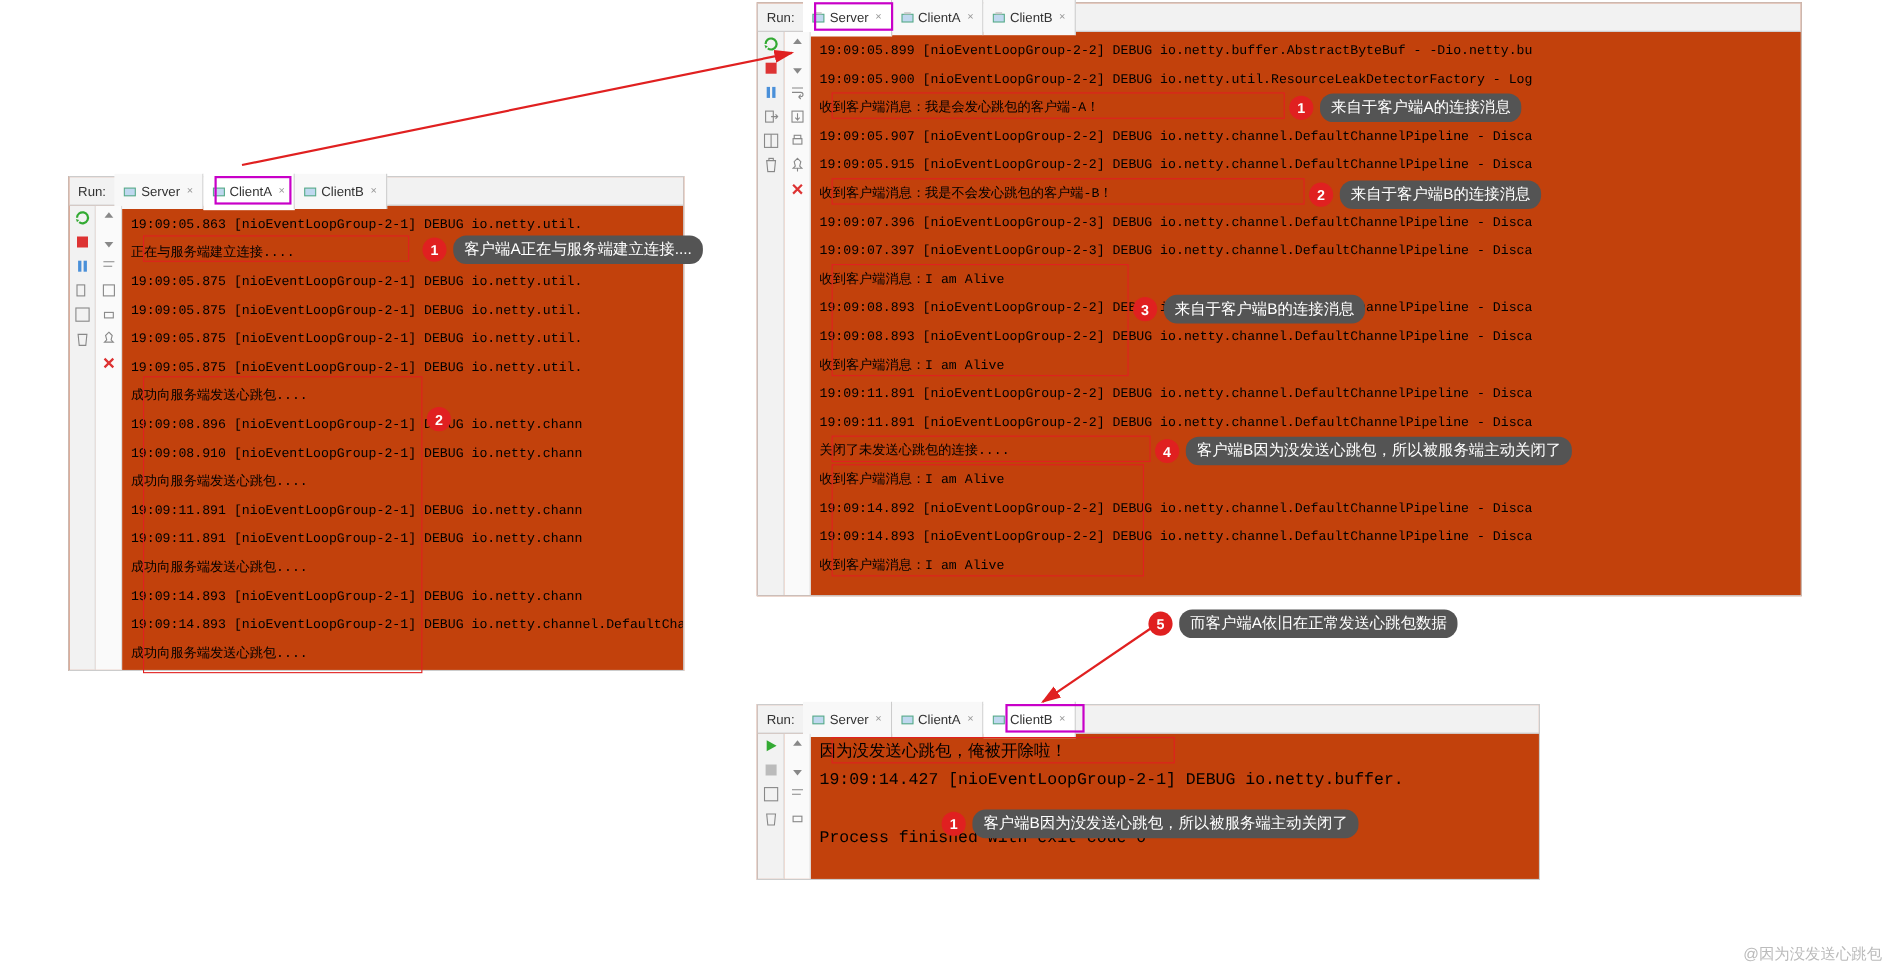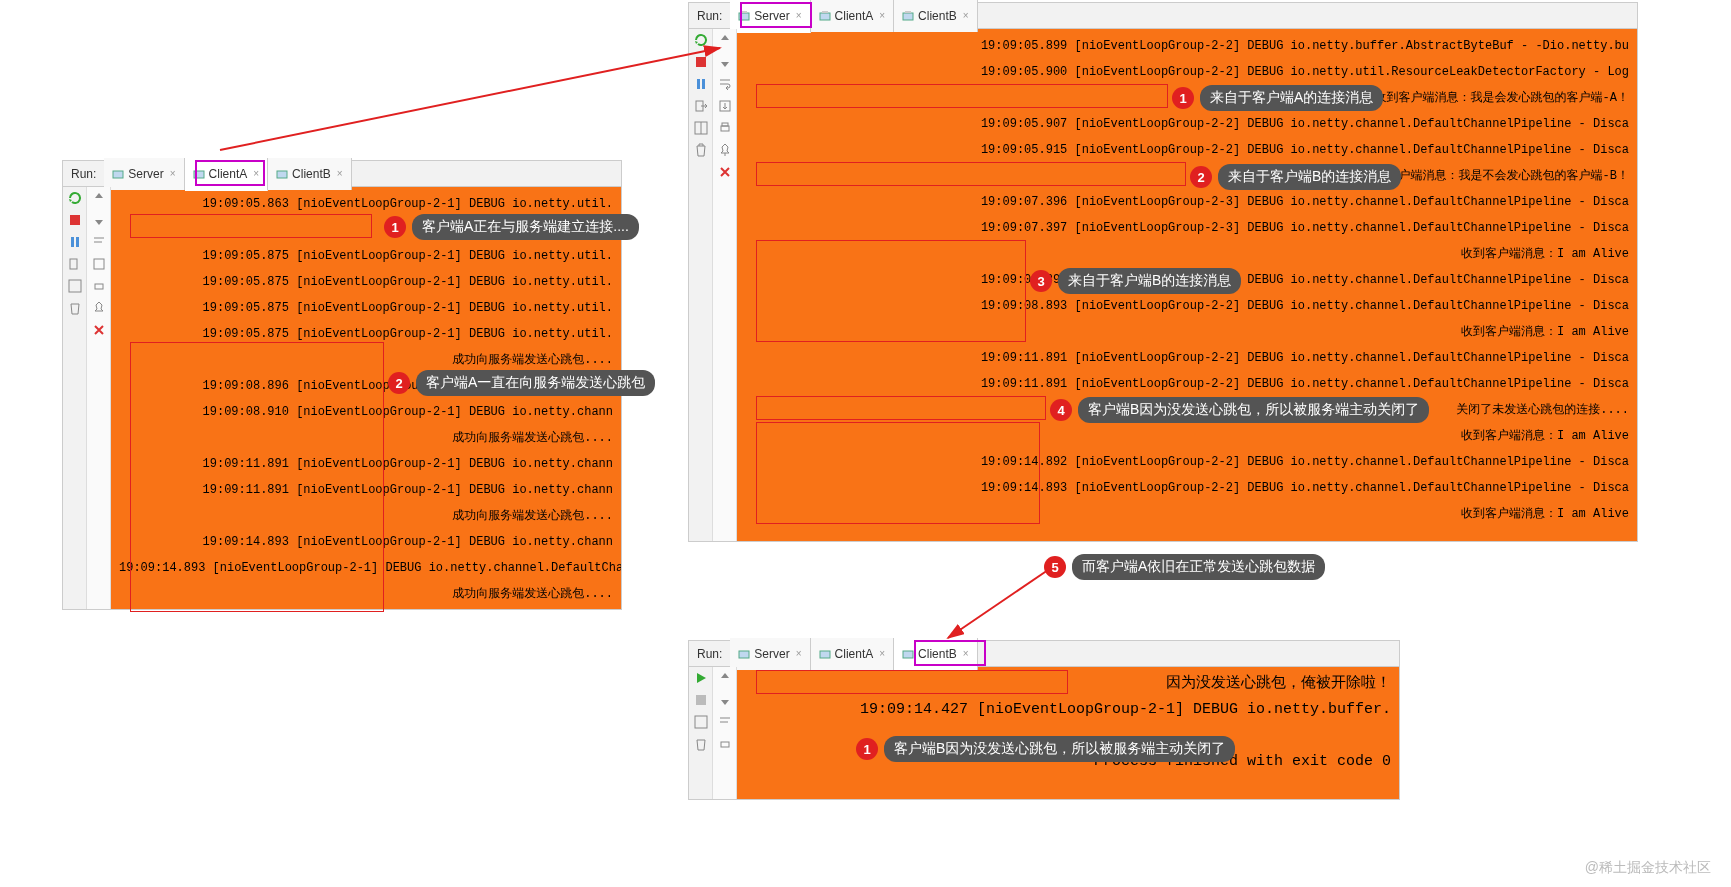--- a/index.html
+++ b/index.html
@@ -6,25 +6,24 @@
     body {
       font-family: sans-serif;
       background: #fff;
       width: 1731px;
       height: 887px;
       position: relative;
       overflow: hidden;
     }
     .ide-panel {
       position: absolute;
-      background: #f97316;
+      background: #c2410c;
       border: 1px solid #ccc;
       display: flex;
       flex-direction: column;
-      text-align: right;
     }
     .panel-header {
       display: flex;
       align-items: center;
       background: #f2f2f2;
       border-bottom: 1px solid #ccc;
       height: 26px;
       padding-left: 8px;
       font-size: 12px;
       color: #333;
@@ -388,21 +387,20 @@
 <div class="red-box" style="left:756px; top:422px; width:284px; height:102px;"></div>
 
 <div class="red-box" style="left:756px; top:670px; width:312px; height:24px;"></div>
 
 <div class="callout" style="left:384px; top:214px;">
   <div class="callout-num">1</div>
   <div class="callout-text">客户端A正在与服务端建立连接....</div>
 </div>
 <div class="callout" style="left:388px; top:370px;">
   <div class="callout-num">2</div>
-  <div class="callout-text">客户端A一直在向服务端发送心跳包</div>
 </div>
 
 <div class="callout" style="left:1172px; top:85px;">
   <div class="callout-num">1</div>
   <div class="callout-text">来自于客户端A的连接消息</div>
 </div>
 <div class="callout" style="left:1190px; top:164px;">
   <div class="callout-num">2</div>
   <div class="callout-text">来自于客户端B的连接消息</div>
 </div>
@@ -434,13 +432,13 @@
 </svg>
 <svg class="arrow-svg" style="left:938px; top:566px; width:120px; height:80px;">
   <defs>
       <marker id="ah2" markerWidth="10" markerHeight="10" refX="8" refY="3" orient="auto">
         <path d="M0,0 L9,3 L0,6 z" fill="#e02020"></path>
       </marker>
     </defs>
   <line x1="110" y1="4" x2="10" y2="72" stroke="#e02020" stroke-width="2" marker-end="url(#ah2)"></line>
 </svg>
 
-<div class="watermark">@稀土掘金技术社区</div>
+<div class="watermark">@因为没发送心跳包</div>
 
 </body></html>

